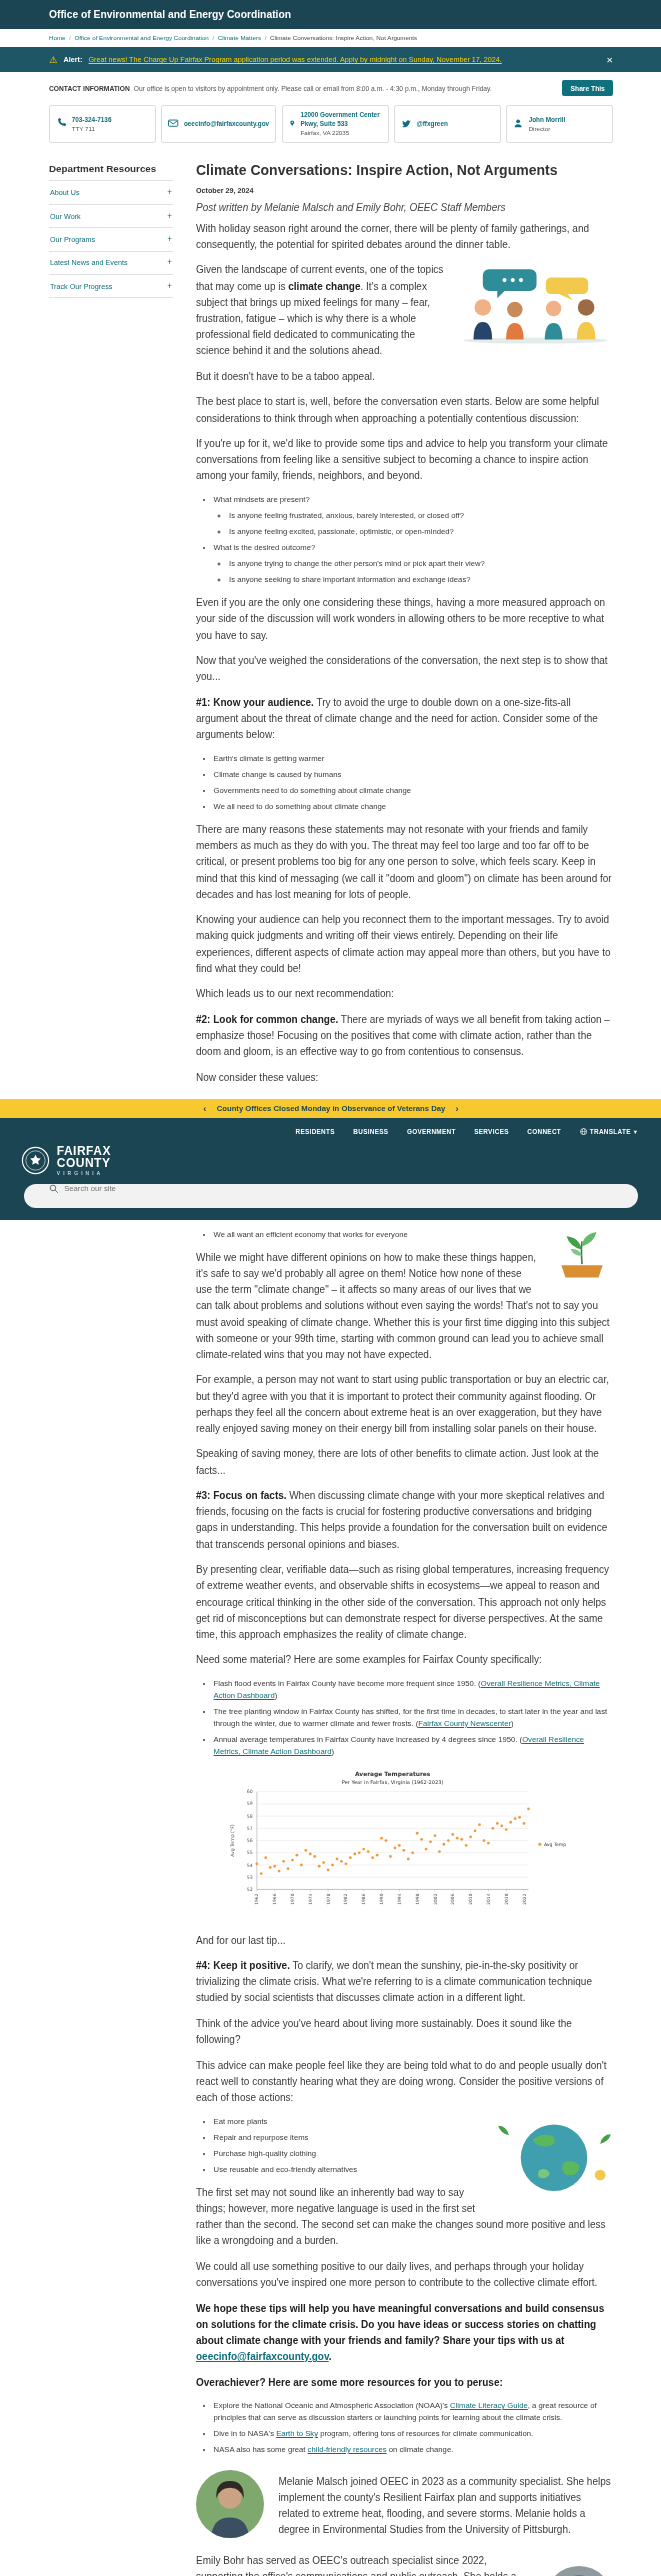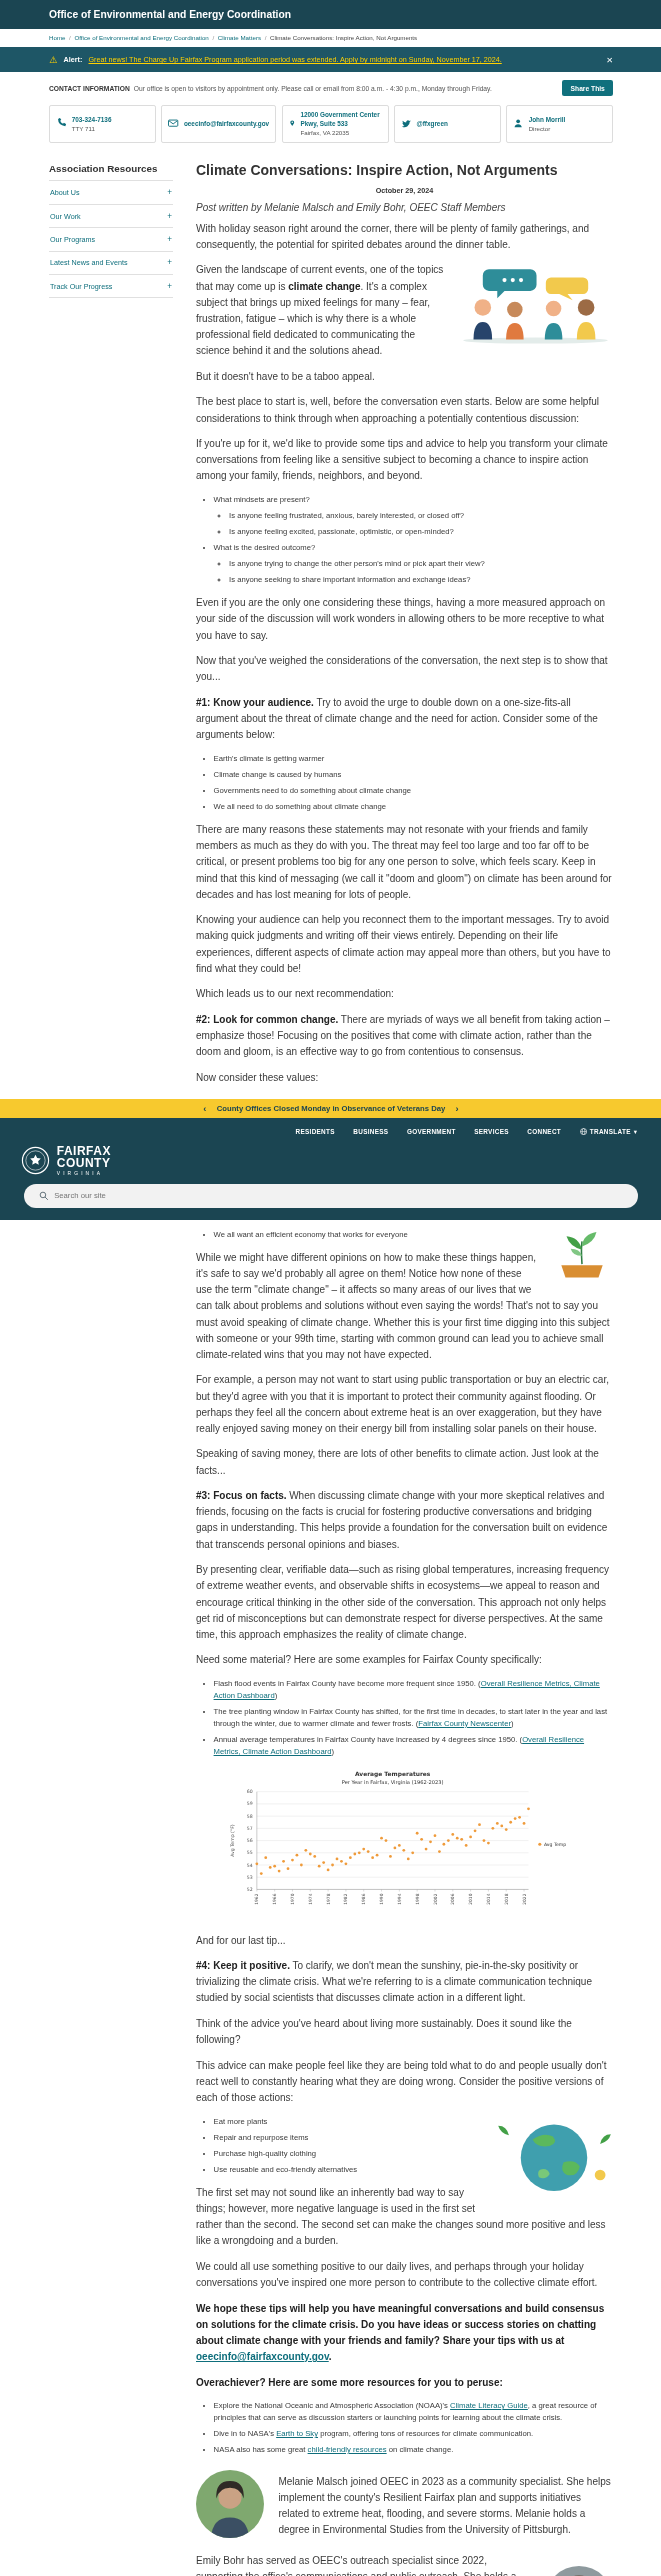--- a/index.html
+++ b/index.html
@@ -39,21 +39,21 @@
   .content-row { display: flex; padding: 8.2px 49px 0; gap: 23px; }
   .side-col { width: 124px; flex: none; }
   .main-col { flex: 1; min-width: 0; }
   .side-col h2 { font-size: 9.8px; color: #333; margin: 2.1px 0 6.2px; }
   .side-item { display: flex; justify-content: space-between; align-items: center; padding: 6.7px 1px; border-top: 0.5px solid #e0e0e0; color: #0e6e7c; font-size: 7.2px; cursor: pointer; }
   .side-item:last-child { border-bottom: 0.5px solid #e0e0e0; }
   .side-item .plus { font-size: 8.2px; color: #0e6e7c; }
 
   
   .article-title { font-size: 14px; color: #333; font-weight: bold; margin: 1px 0 8.2px; }
-  .date { font-weight: bold; font-size: 7.2px; color: #333; margin-bottom: 6.2px; text-align: center; }
+  .date { font-weight: bold; font-size: 7.2px; color: #333; margin-bottom: 6.2px; }
   .byline { font-style: italic; font-size: 10px; color: #444; margin-bottom: 8.2px; }
   .main-col p { font-size: 10px; line-height: 1.62; margin-bottom: 9.3px; }
   .main-col ul { margin: 0 0 9.3px 5.2px; padding-left: 12.4px; }
   .main-col li { font-size: 7.7px; line-height: 1.55; margin-bottom: 4.1px; }
   .main-col ul ul { margin: 4.1px 0 2.1px 3.1px; }
   .tip { font-weight: bold; color: #222; margin-right: 2.6px; }
   .tlink { color: #0e6e7c; text-decoration: underline; cursor: pointer; }
   .bold { font-weight: bold; color: #222; }
   .illus-convo { float: right; width: 155px; margin: 0 0 7.2px 13.4px; }
   .illus-plant { float: right; width: 62px; margin: 0 0 6.2px 11.3px; }
@@ -62,21 +62,21 @@
 
   
   .county-banner { background: #f7c92e; color: #1b4552; font-weight: bold; font-size: 7.7px; padding: 4.6px 0; display: flex; justify-content: center; align-items: center; gap: 10.3px; margin-top: 4.1px; cursor: pointer; }
   .county-banner .chev { font-size: 9.3px; }
   .county-head { background: #1b4552; padding: 6.2px 20.6px 12.4px; }
   .county-nav { display: flex; justify-content: flex-end; gap: 18.5px; padding: 3.1px 4.1px 8.2px; }
   .county-nav a { color: #fff; font-size: 6.4px; font-weight: bold; letter-spacing: 0.3px; text-decoration: none; cursor: pointer; display: flex; align-items: center; gap: 3.1px; }
   .county-brand { display: flex; align-items: center; gap: 7.2px; color: #fff; margin: 1px 0 8.2px; cursor: pointer; }
   .brand-text .bl { font-size: 12px; font-weight: bold; line-height: 1.02; letter-spacing: 0.5px; }
   .brand-text .bv { font-size: 4.9px; letter-spacing: 3.1px; margin-top: 1.5px; }
-  .county-search { background: #f2f2f2; border-radius: 13.4px; height: 24px; display: flex; align-items: center; gap: 6.2px; padding: 0 15px; margin: 0 3.1px; }
+  .county-search { background: #f2f2f2; border-radius: 13.4px; height: 24px; display: flex; align-items: flex-start; gap: 6.2px; padding: 0 25px; margin: 0 3.1px; }
   .county-search input { border: none; background: transparent; font-size: 7.7px; flex: 1; color: #333; outline: none; font-family: inherit; }
 
   
   .chart-card { width: 355px; margin: 2.1px auto 11.3px; background: #fff; }
   .chart-card svg { width: 100%; height: auto; display: block; font-family: "DejaVu Sans", sans-serif; }
 
   
   .bio { display: flex; gap: 14.4px; align-items: flex-end; margin: 14.4px 0; }
   .bio .avatar { width: 68px; height: 68px; border-radius: 50%; overflow: hidden; flex: none; }
   .bio .avatar svg { width: 100%; height: 100%; display: block; }
@@ -139,21 +139,21 @@
       <svg width="10.3" height="10.3" viewBox="0 0 20 20">
           <circle cx="10" cy="6.5" r="3.6" fill="#0e6e7c"></circle>
           <path d="M3 18 q1-6 7-6 q6 0 7 6z" fill="#0e6e7c"></path>
         </svg>
       <span><span class="l1">John Morrill</span><br><span class="l2">Director</span></span>
     </div>
   </div>
 
   <div class="content-row">
     <aside class="side-col">
-      <h2>Association Resources</h2>
+      <h2>Department Resources</h2>
       <div class="side-item">
           <span>About Us</span>
           <span class="plus">+</span>
         </div>
       <div class="side-item">
           <span>Our Work</span>
           <span class="plus">+</span>
         </div>
       <div class="side-item">
           <span>Our Programs</span>

